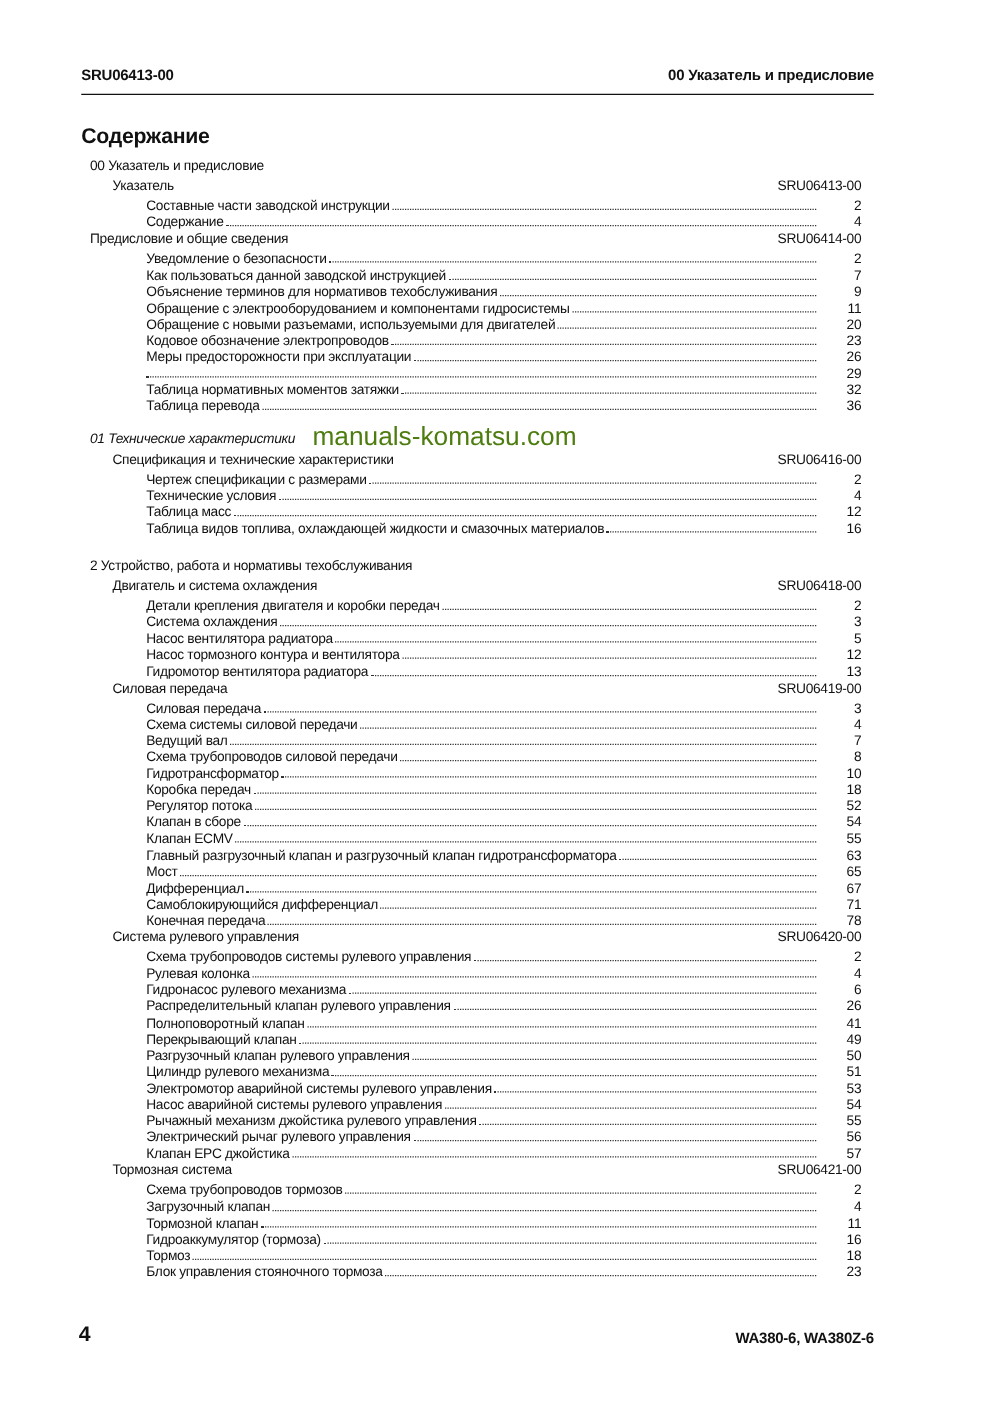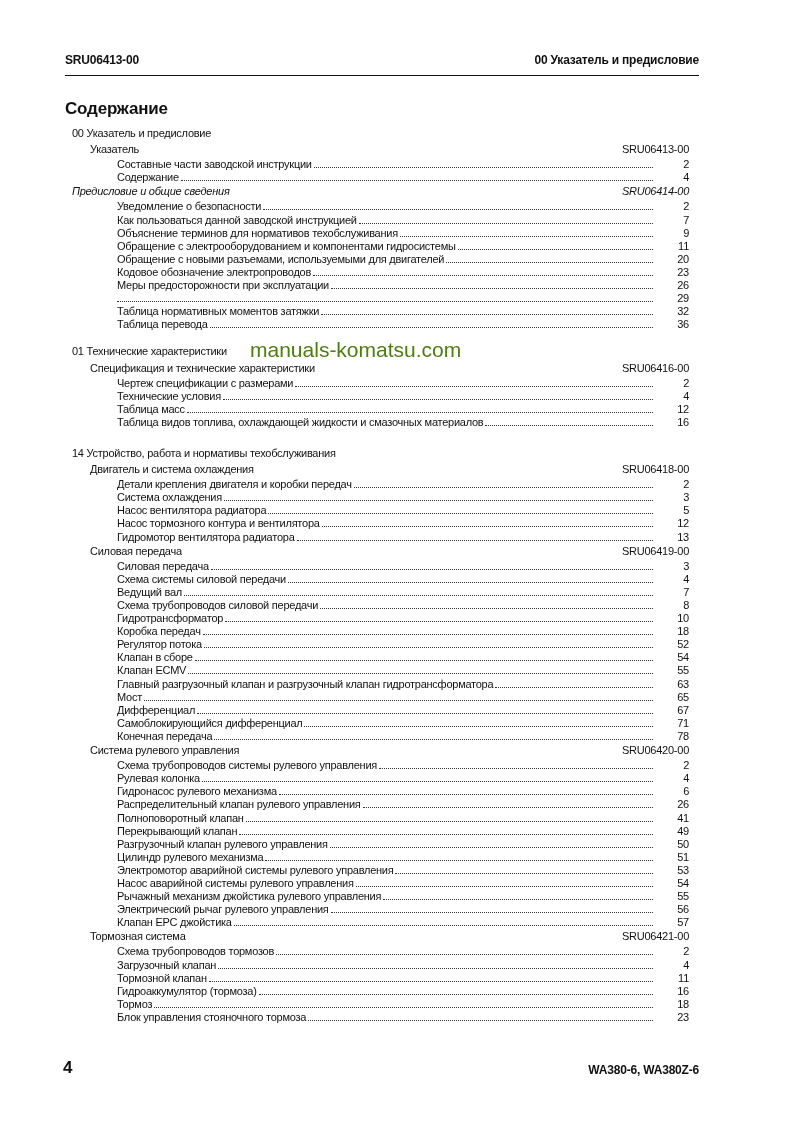--- a/index.html
+++ b/index.html
@@ -24,21 +24,21 @@
     font-size: 17px; font-weight: bold; letter-spacing: -0.2px;
   }
   .toc {
     position: absolute; left: 72px; top: 127px; width: 617px;
     font-size: 11px; line-height: 13.1px; letter-spacing: -0.25px;
   }
   .row { position: relative; height: 13.1px; white-space: nowrap; }
   .chapter { padding-left: 0; }
   .chapter.gap { margin-top: 13px; }
   .section { display: flex; justify-content: space-between; padding-left: 18px; margin-top: 3px; align-items: center; }
-  .section.top { padding-left: 0; font-style: italic; }
+  .section.top { padding-left: 0; }
   .section .code { text-align: right; }
   .entry { display: flex; align-items: baseline; padding-left: 45px; }
   .entry .t { flex: 0 0 auto; background: #fff; padding-right: 2px; text-align: center; }
   .entry .dots {
     flex: 1 1 auto; overflow: hidden; height: 11px;
     border-bottom: 1px dotted #333; margin-bottom: 2px; margin-right: 14px;
   }
   .entry .p { flex: 0 0 22px; text-align: right; }
   .watermark {
     position: absolute; left: 250px; top: 338px;
@@ -124,21 +124,21 @@
     <div class="row entry">
       <span class="t">Таблица нормативных моментов затяжки</span>
       <span class="dots"></span>
       <span class="p">32</span>
     </div>
     <div class="row entry">
       <span class="t">Таблица перевода</span>
       <span class="dots"></span>
       <span class="p">36</span>
     </div>
-    <div class="row chapter gap" style="margin-top: 16px;">01 Технические характеристики</div>
+    <div class="row chapter gap" style="margin-top: 16px; font-style: italic;">01 Технические характеристики</div>
     <div class="row section">
       <span class="st">Спецификация и технические характеристики</span>
       <span class="code">SRU06416-00</span>
     </div>
     <div class="row entry">
       <span class="t">Чертеж спецификации с размерами</span>
       <span class="dots"></span>
       <span class="p">2</span>
     </div>
     <div class="row entry">
@@ -149,21 +149,21 @@
     <div class="row entry">
       <span class="t">Таблица масс</span>
       <span class="dots"></span>
       <span class="p">12</span>
     </div>
     <div class="row entry">
       <span class="t">Таблица видов топлива, охлаждающей жидкости и смазочных материалов</span>
       <span class="dots"></span>
       <span class="p">16</span>
     </div>
-    <div class="row chapter gap" style="margin-top: 20px;">14 Устройство, работа и нормативы техобслуживания</div>
+    <div class="row chapter gap" style="margin-top: 20px;">2 Устройство, работа и нормативы техобслуживания</div>
     <div class="row section">
       <span class="st">Двигатель и система охлаждения</span>
       <span class="code">SRU06418-00</span>
     </div>
     <div class="row entry">
       <span class="t">Детали крепления двигателя и коробки передач</span>
       <span class="dots"></span>
       <span class="p">2</span>
     </div>
     <div class="row entry">

